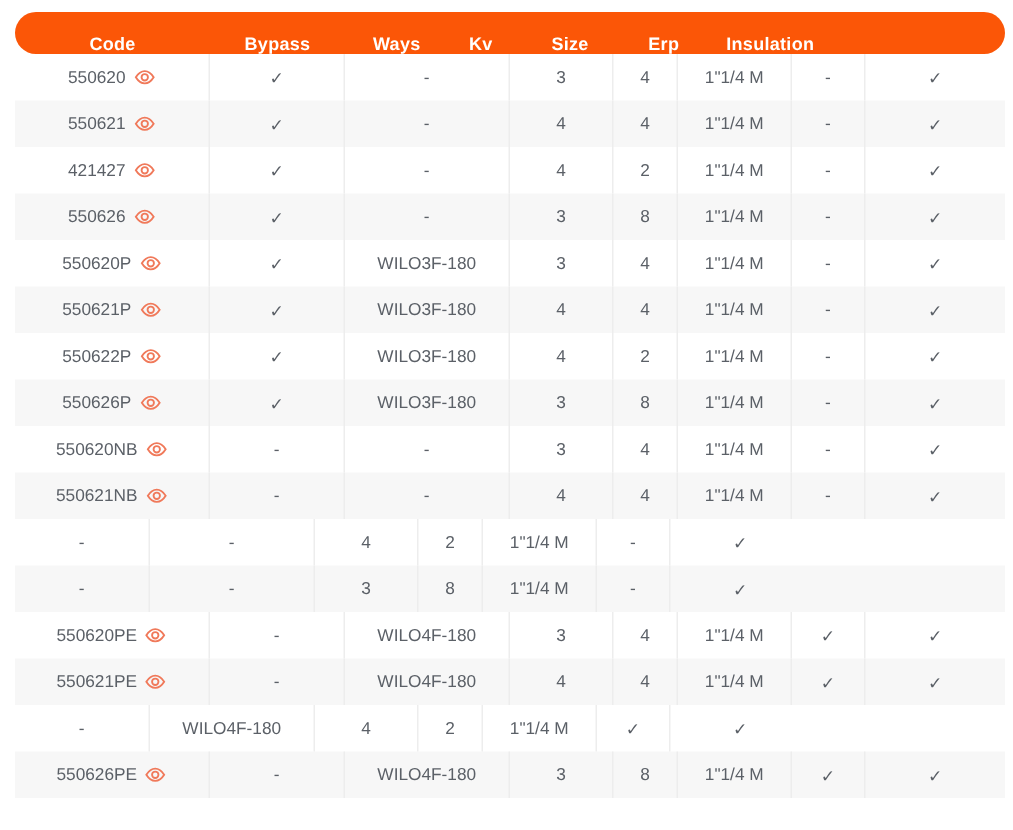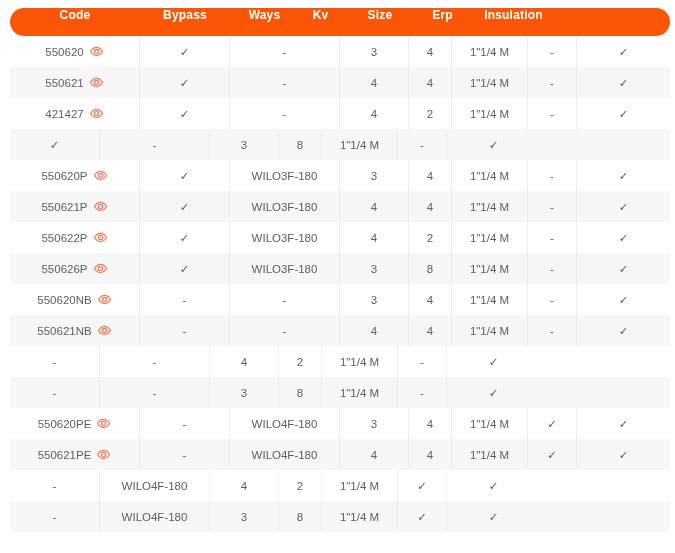--- a/index.html
+++ b/index.html
@@ -2,21 +2,21 @@
 <html style="--header-bg: #fb5607; --header-text: #ffffff; --row-alt-bg: #f7f7f7; --cell-text: #5b6067; --divider: #ededed; --eye-icon: #f0795a;"><head>
 <meta charset="utf-8">
 <style>
   html,body{margin:0;padding:0;}
   body{
     width:675px;height:553px;background:#ffffff;
     font-family:"Liberation Sans",sans-serif;
     position:relative;overflow:hidden;
   }
   .table{position:absolute;left:10px;top:8px;width:660px;}
-  .thead{display:flex;height:28px;background:var(--header-bg,#fb5607);align-items:flex-start;border-radius:14px;}
+  .thead{display:flex;height:28px;background:var(--header-bg,#fb5607);align-items:flex-end;border-radius:14px;}
   .th{
     color:var(--header-text,#ffffff);font-size:12px;font-weight:bold;
     text-align:center;letter-spacing:.2px;display:flex;align-items:center;justify-content:center;
   }
   .tr{display:flex;height:31px;}
   .tr:nth-child(even){background:var(--row-alt-bg,#f7f7f7);}
   .td{
     display:flex;align-items:center;justify-content:center;gap:5px;
     font-size:11.5px;color:var(--cell-text,#5b6067);
     border-right:1px solid var(--divider,#ededed);box-sizing:border-box;
@@ -88,20 +88,29 @@
     </div>
     <div class="td c1">✓</div>
     <div class="td c2">-</div>
     <div class="td c3">4</div>
     <div class="td c4">2</div>
     <div class="td c5">1"1/4 M</div>
     <div class="td c6">-</div>
     <div class="td c7">✓</div>
   </div>
       <div class="tr">
+    <div class="td c0">
+      <span>550626</span>
+      <span class="eye">
+        <svg width="15" height="11" viewBox="0 0 24 16" aria-hidden="true">
+          <path d="M12 1.5 C6.5 1.5 2.5 8 2.5 8 C2.5 8 6.5 14.5 12 14.5 C17.5 14.5 21.5 8 21.5 8 C21.5 8 17.5 1.5 12 1.5 Z" fill="none" stroke="currentColor" stroke-width="2"></path>
+          <circle cx="12" cy="8" r="3.4" fill="none" stroke="currentColor" stroke-width="2"></circle>
+        </svg>
+      </span>
+    </div>
     <div class="td c1">✓</div>
     <div class="td c2">-</div>
     <div class="td c3">3</div>
     <div class="td c4">8</div>
     <div class="td c5">1"1/4 M</div>
     <div class="td c6">-</div>
     <div class="td c7">✓</div>
   </div>
       <div class="tr">
     <div class="td c0">
@@ -268,20 +277,29 @@
       <div class="tr">
     <div class="td c1">-</div>
     <div class="td c2">WILO4F-180</div>
     <div class="td c3">4</div>
     <div class="td c4">2</div>
     <div class="td c5">1"1/4 M</div>
     <div class="td c6">✓</div>
     <div class="td c7">✓</div>
   </div>
       <div class="tr">
+    <div class="td c0">
+      <span>550626PE</span>
+      <span class="eye">
+        <svg width="15" height="11" viewBox="0 0 24 16" aria-hidden="true">
+          <path d="M12 1.5 C6.5 1.5 2.5 8 2.5 8 C2.5 8 6.5 14.5 12 14.5 C17.5 14.5 21.5 8 21.5 8 C21.5 8 17.5 1.5 12 1.5 Z" fill="none" stroke="currentColor" stroke-width="2"></path>
+          <circle cx="12" cy="8" r="3.4" fill="none" stroke="currentColor" stroke-width="2"></circle>
+        </svg>
+      </span>
+    </div>
     <div class="td c1">-</div>
     <div class="td c2">WILO4F-180</div>
     <div class="td c3">3</div>
     <div class="td c4">8</div>
     <div class="td c5">1"1/4 M</div>
     <div class="td c6">✓</div>
     <div class="td c7">✓</div>
   </div>
     </div>
 </div>

